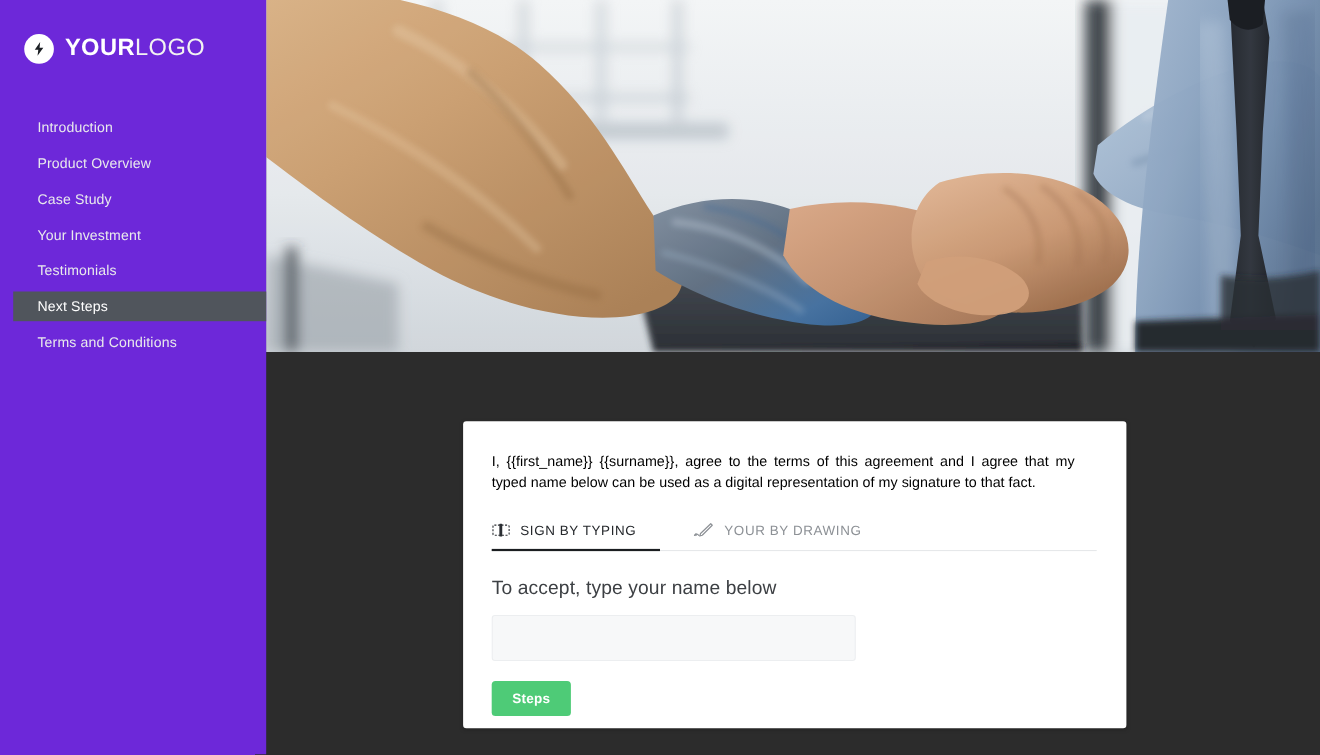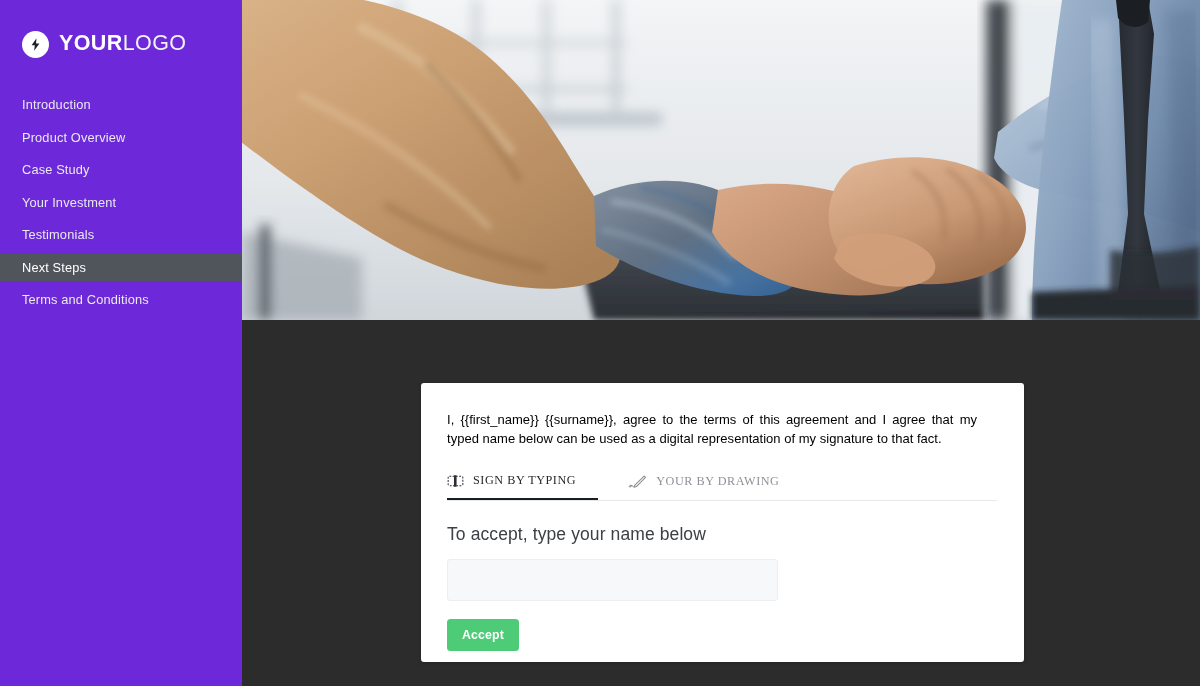--- a/index.html
+++ b/index.html
@@ -54,21 +54,22 @@
     font-size: 21.5px;
     letter-spacing: 0.4px;
     color: #ffffff;
     white-space: nowrap;
     line-height: 1;
   }
   .logo-text .lt-bold { font-weight: 700; }
   .logo-text .lt-light { font-weight: 300; color: #f2f2f2; }
 
   .nav {
-    margin-top: 25px;
+    margin-top: 36px;
+    padding-left: 12px;
   }
 
   .nav-item {
     height: 27px;
     display: flex;
     align-items: center;
     padding-left: 22px;
     margin-bottom: 5.5px;
     color: #e9eaec;
     font-size: 12.8px;
@@ -122,25 +123,24 @@
     color: #000000;
     text-align: justify;
     width: 530px;
     letter-spacing: 0.02px;
   }
 
   
   .tabs {
     margin-top: 21px;
     display: flex;
-    align-items: flex-start;
+    align-items: flex-end;
     border-bottom: 1px solid #e6e8ea;
     width: 550px;
     height: 32px;
-    font-family: Liberation Serif, serif;
   }
 
   .tab {
     display: flex;
     align-items: center;
     gap: 9px;
     height: 31px;
     cursor: pointer;
     user-select: none;
     font-size: 12.2px;
@@ -422,19 +422,19 @@
               </svg>
             </span>
             <span>YOUR BY DRAWING</span>
           </div>
         </div>
 
         <h2 class="form-heading">To accept, type your name below</h2>
 
         <input class="name-input" type="text" value="" placeholder="" style="">
 
-        <button class="accept-btn">Accept</button>
+        <button class="accept-btn">Steps</button>
 
       </div>
     </section>
 
   </main>
 </div>
 
 </body></html>

